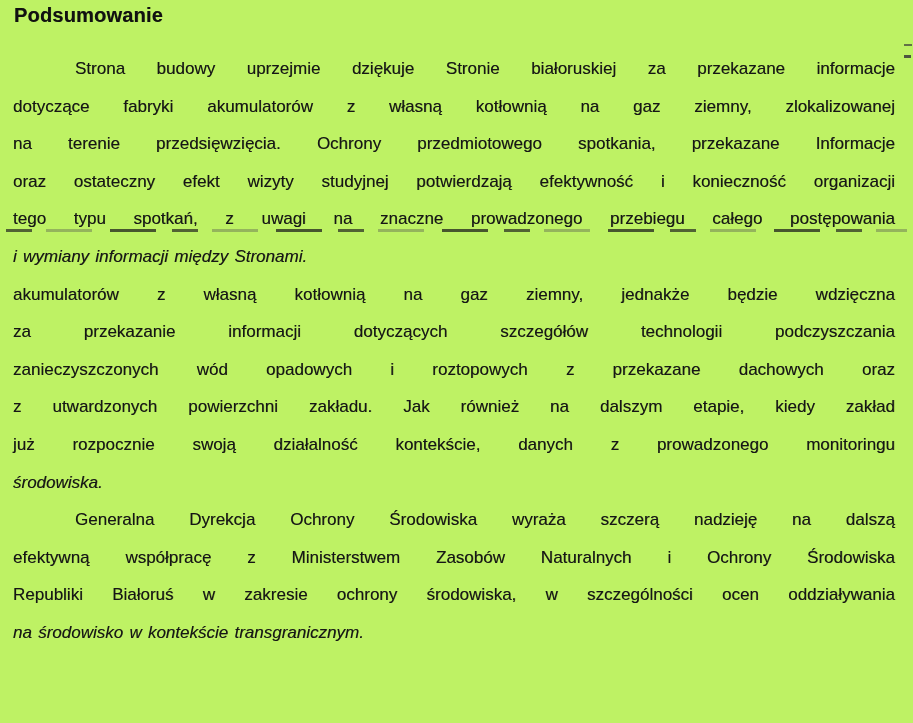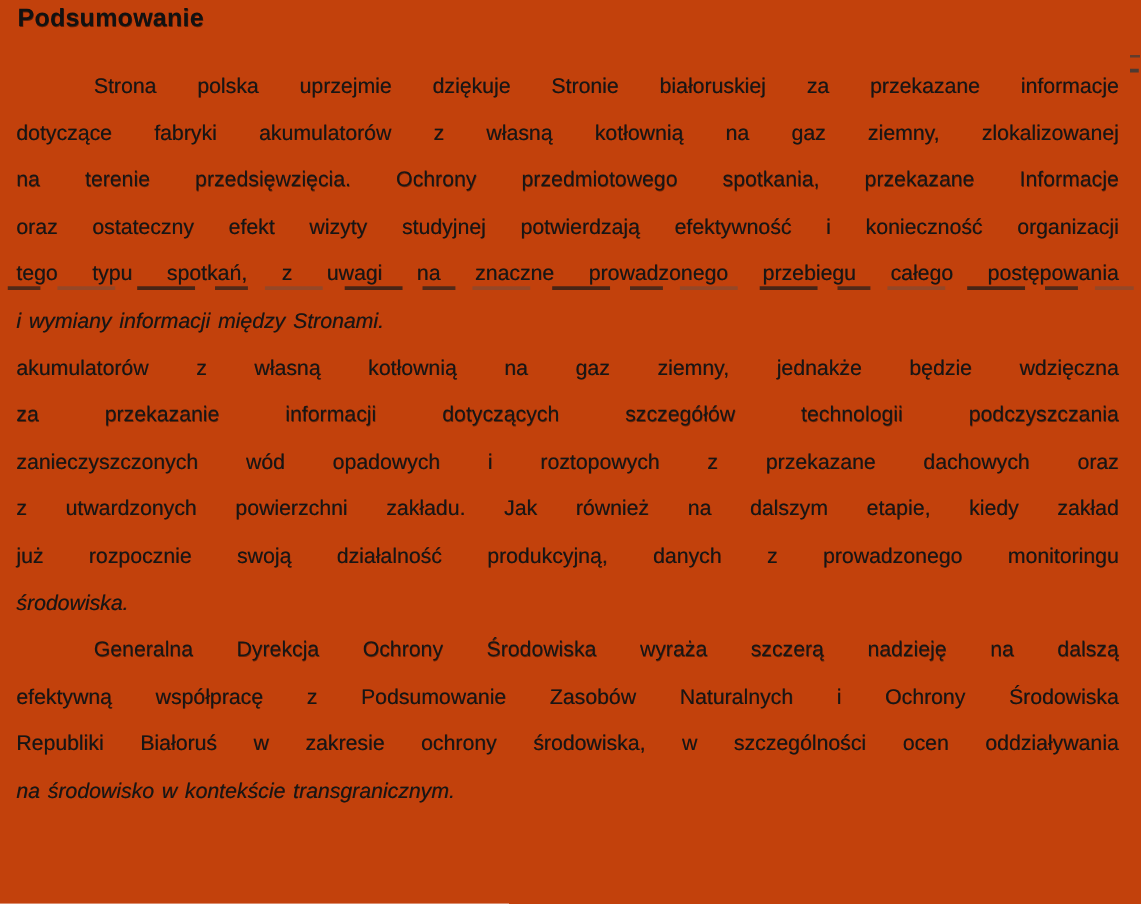--- a/index.html
+++ b/index.html
@@ -12,21 +12,21 @@
     width: 913px;
     height: 723px;
     position: relative;
     overflow: hidden;
     font-family: "Liberation Sans", sans-serif;
     color: #161616;
   }
   .page {
     position: absolute;
     inset: 0;
-    background: #c2410c;
+    background: #bef264;
   }
   .heading {
     position: absolute;
     left: 14px;
     top: 4px;
     margin: 0;
     font-size: 20px;
     font-weight: 700;
     letter-spacing: 0.2px;
     color: #111111;
@@ -80,36 +80,36 @@
 </style>
 </head>
 <body>
 
 <div class="page">
 
   <h1 class="heading">Podsumowanie</h1>
 
   <div class="body-text">
 
-    <div class="line indent">Strona polska uprzejmie dziękuje Stronie białoruskiej za przekazane informacje</div>
+    <div class="line indent">Strona budowy uprzejmie dziękuje Stronie białoruskiej za przekazane informacje</div>
     <div class="line">dotyczące fabryki akumulatorów z własną kotłownią na gaz ziemny, zlokalizowanej</div>
     <div class="line">na terenie przedsięwzięcia. Ochrony przedmiotowego spotkania, przekazane Informacje</div>
     <div class="line">oraz ostateczny efekt wizyty studyjnej potwierdzają efektywność i konieczność organizacji</div>
     <div class="line">tego typu spotkań, z uwagi na znaczne prowadzonego przebiegu całego postępowania</div>
     <div class="line last">i wymiany informacji między Stronami.</div>
 
     <div class="line">akumulatorów z własną kotłownią na gaz ziemny, jednakże będzie wdzięczna</div>
     <div class="line">za przekazanie informacji dotyczących szczegółów technologii podczyszczania</div>
     <div class="line">zanieczyszczonych wód opadowych i roztopowych z przekazane dachowych oraz</div>
     <div class="line">z utwardzonych powierzchni zakładu. Jak również na dalszym etapie, kiedy zakład</div>
-    <div class="line">już rozpocznie swoją działalność produkcyjną, danych z prowadzonego monitoringu</div>
+    <div class="line">już rozpocznie swoją działalność kontekście, danych z prowadzonego monitoringu</div>
     <div class="line last">środowiska.</div>
 
     <div class="line indent">Generalna Dyrekcja Ochrony Środowiska wyraża szczerą nadzieję na dalszą</div>
-    <div class="line">efektywną współpracę z Podsumowanie Zasobów Naturalnych i Ochrony Środowiska</div>
+    <div class="line">efektywną współpracę z Ministerstwem Zasobów Naturalnych i Ochrony Środowiska</div>
     <div class="line">Republiki Białoruś w zakresie ochrony środowiska, w szczególności ocen oddziaływania</div>
     <div class="line last">na środowisko w kontekście transgranicznym.</div>
 
   </div>
 
   <div class="artifact-dash"></div>
   <div class="edge-mark m1"></div>
   <div class="edge-mark m2"></div>
 
 </div>

